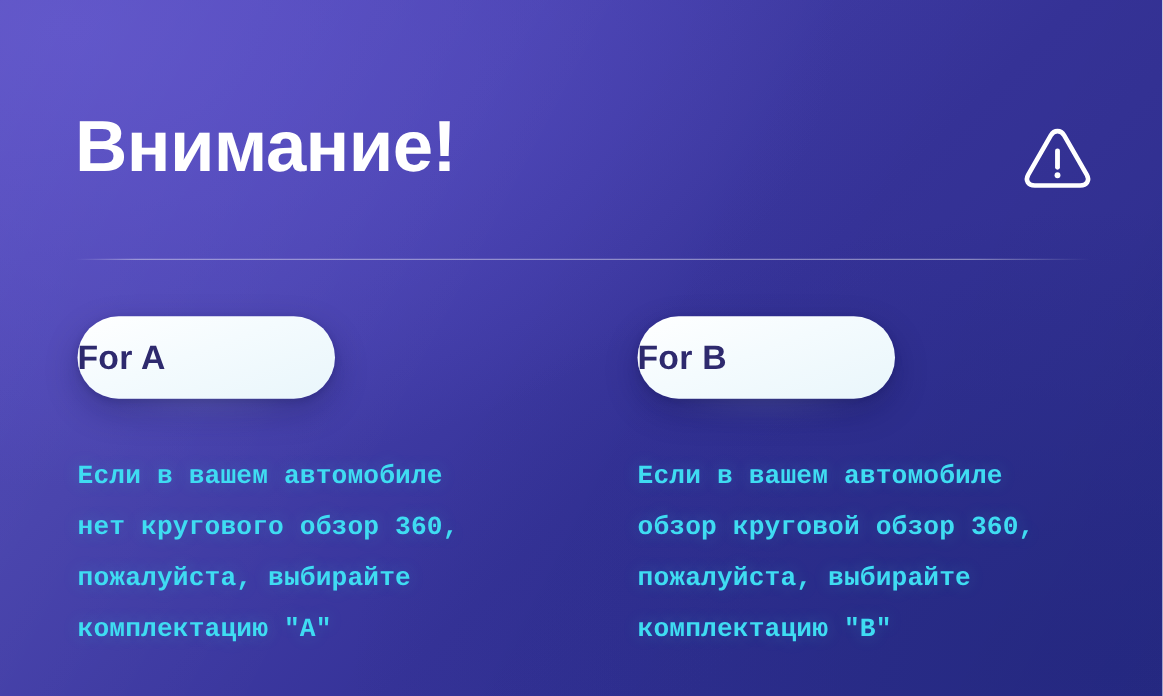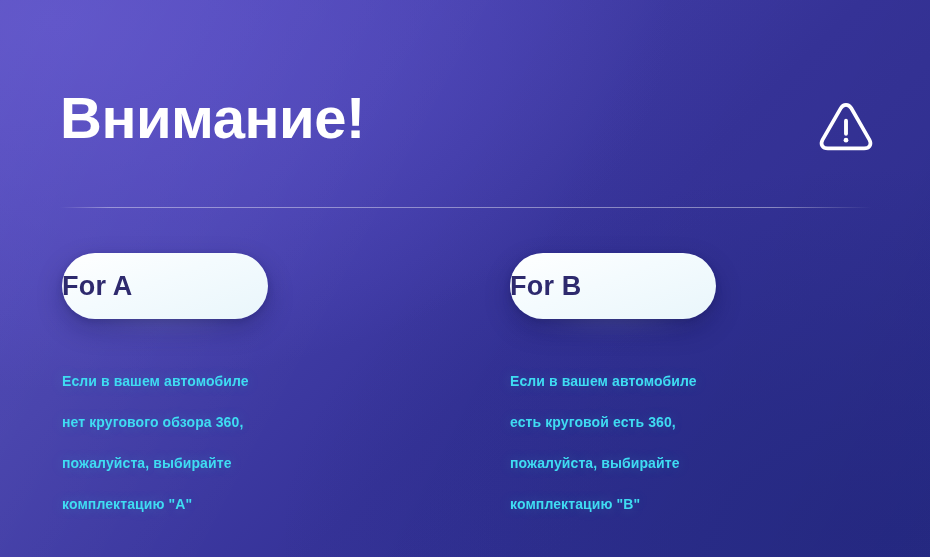--- a/index.html
+++ b/index.html
@@ -140,26 +140,27 @@
     color: #2e2a6e;
     font-size: 27px;
     font-weight: 700;
     letter-spacing: 0.2px;
     line-height: 1;
   }
 
   .col-body {
     margin-top: 42px;
     color: #3fdcf2;
-    font-size: 14px;
+    font-size: 21px;
     font-weight: 700;
     line-height: 41px;
     letter-spacing: 0.1px;
     width: 360px;
     text-shadow: 0 0 14px rgba(63,220,242,0.22);
+    font-family: Liberation Mono, monospace;
   }
   .col-body .ln { display: block; white-space: nowrap; }
 </style>
 </head>
 <body>
 
 <div class="poster">
   <div class="content">
 
     <div class="header">
@@ -180,36 +181,36 @@
 
       <div class="column col-a">
         <div class="pill-wrap">
           <div class="pill-glow"></div>
           <div class="pill">
             <span class="pill-label">For A</span>
           </div>
         </div>
         <div class="col-body">
           <span class="ln">Если в вашем автомобиле</span>
-          <span class="ln">нет кругового обзора 360,</span>
+          <span class="ln">нет кругового обзор 360,</span>
           <span class="ln">пожалуйста, выбирайте</span>
           <span class="ln">комплектацию "A"</span>
         </div>
       </div>
 
       <div class="column col-b">
         <div class="pill-wrap">
           <div class="pill-glow"></div>
           <div class="pill">
             <span class="pill-label">For B</span>
           </div>
         </div>
         <div class="col-body">
           <span class="ln">Если в вашем автомобиле</span>
-          <span class="ln">есть круговой есть 360,</span>
+          <span class="ln">обзор круговой обзор 360,</span>
           <span class="ln">пожалуйста, выбирайте</span>
           <span class="ln">комплектацию "B"</span>
         </div>
       </div>
 
     </div>
   </div>
 </div>
 
 </body></html>

